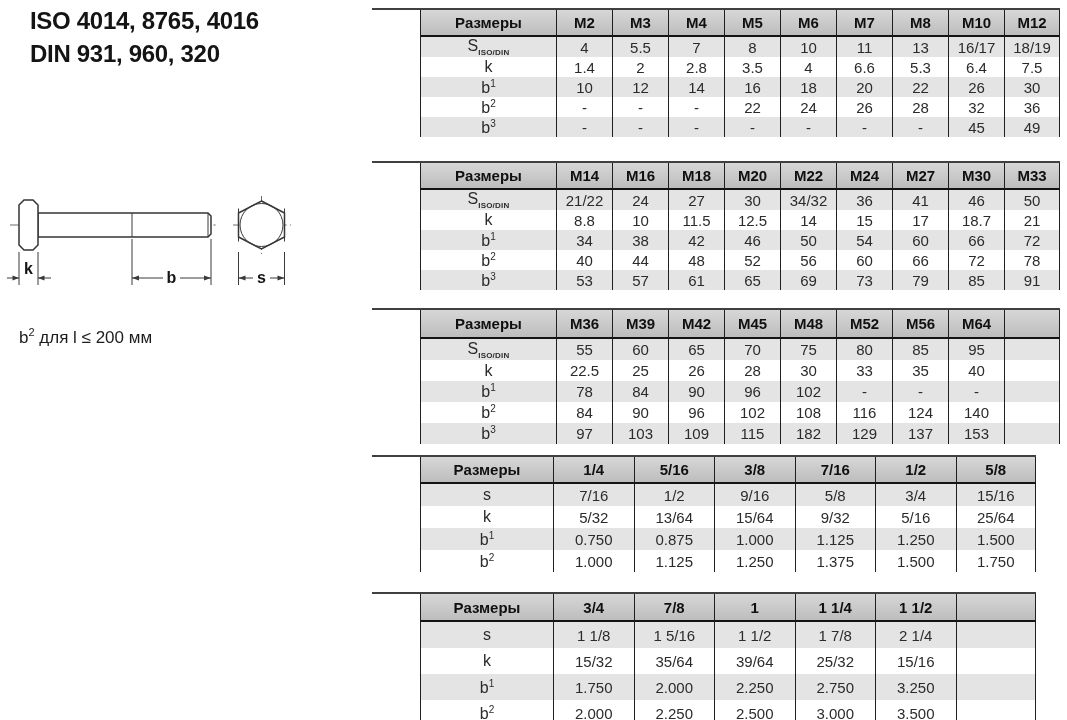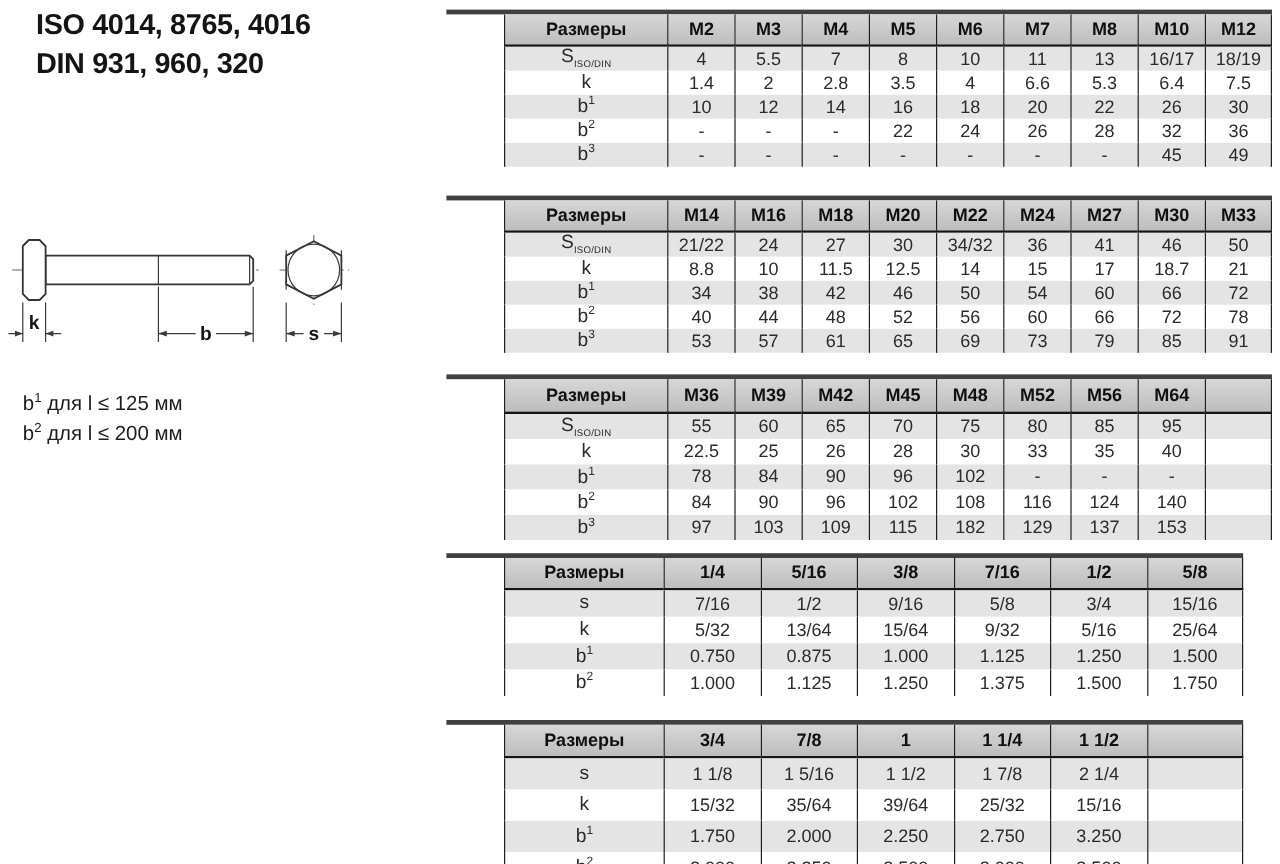--- a/index.html
+++ b/index.html
@@ -19,30 +19,30 @@
   .drawing .dim{stroke:#3a3a3a;stroke-width:1;fill:none;}
   .drawing .arrow{fill:#3a3a3a;stroke:none;}
   .drawing .center{stroke:#6a6a6a;stroke-width:1;fill:none;stroke-dasharray:10 3.5 2 3.5;}
   .drawing .dimlabel{font-size:16px;font-weight:bold;fill:#141414;text-anchor:middle;}
   .notes{position:absolute;left:19px;top:322px;font-size:17px;line-height:20px;color:#1c1c1c;}
   .notes sup{font-size:11px;}
 
   
   .tables-column{position:absolute;left:372px;top:8px;width:695px;}
   table.dim-table{border-collapse:separate;border-spacing:0;table-layout:fixed;
-                  border-top:4px solid #404040;font-size:15px;color:#2b2b2b;padding-left:48px;}
+                  border-top:2px solid #404040;font-size:15px;color:#2b2b2b;padding-left:48px;}
   .dim-table th,.dim-table td{text-align:center;padding:0;vertical-align:middle;
                   border-left:1.5px solid #1f1f1f;overflow:hidden;white-space:nowrap;}
   .dim-table th:last-child,.dim-table td:last-child{border-right:1.5px solid #1f1f1f;}
   .dim-table thead th{background:linear-gradient(180deg,#d7d7d7,#bdbdbd);
                   border-bottom:2.5px solid #141414;font-weight:bold;color:#101010;}
   .dim-table tbody tr:nth-child(odd){background:#e4e4e4;}
   .dim-table tbody tr:nth-child(even){background:#ffffff;}
   .dim-table td:first-child{font-size:16px;}
-  .dim-table sub{font-size:8px;letter-spacing:.2px;}
+  .dim-table sub{font-size:8px;letter-spacing:.2px;font-weight:bold;}
   .dim-table sup{font-size:10px;}
 
   .t-wide{width:688px;}   .t-wide  col.col-label{width:136px;}
   .t-narrow{width:664px;} .t-narrow col.col-label{width:133px;}
   .t1 thead th{height:25px}.t1 tbody td{height:20px}
   .t2 thead th{height:25px}.t2 tbody td{height:20px}.t2{margin-top:24px}
   .t3 thead th{height:27px}.t3 tbody td{height:21px}.t3{margin-top:18px}
   .t4 thead th{height:25px}.t4 tbody td{height:22px}.t4{margin-top:11px}
   .t5 thead th{height:26px}.t5 tbody td{height:26px}.t5{margin-top:20px}
 </style>
@@ -107,21 +107,20 @@
         <line class="dim" x1="280.5" y1="57" x2="280.5" y2="90"></line>
         <line class="dim" x1="234.5" y1="83" x2="249" y2="83"></line>
         <line class="dim" x1="266" y1="83" x2="280.5" y2="83"></line>
         <polygon class="arrow" points="234.5,83 241.5,80.6 241.5,85.4"></polygon>
         <polygon class="arrow" points="280.5,83 273.5,80.6 273.5,85.4"></polygon>
         <text class="dimlabel" x="257.5" y="88">s</text>
       </g>
     </svg>
 
     <div class="notes">
-        <div>b<sup>1</sup> для l ≤ 125 мм</div>
         <div>b<sup>2</sup> для l ≤ 200 мм</div>
       </div>
   </div>
 
   <div class="tables-column">
       <table class="dim-table t-wide t1">
         <colgroup>
           <col class="col-label">
           <col>
           <col>

